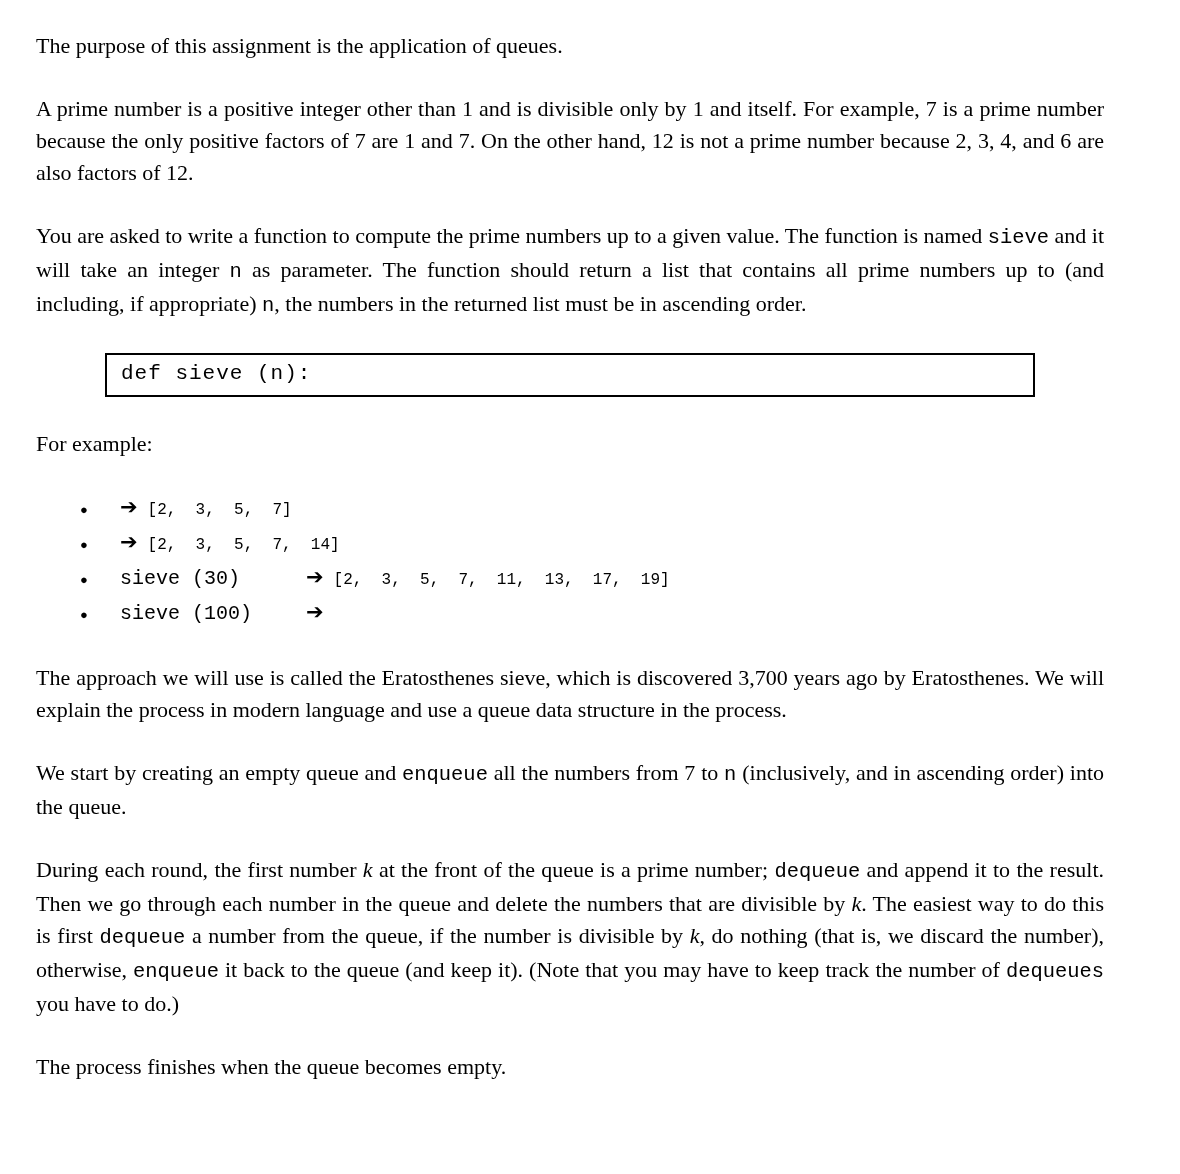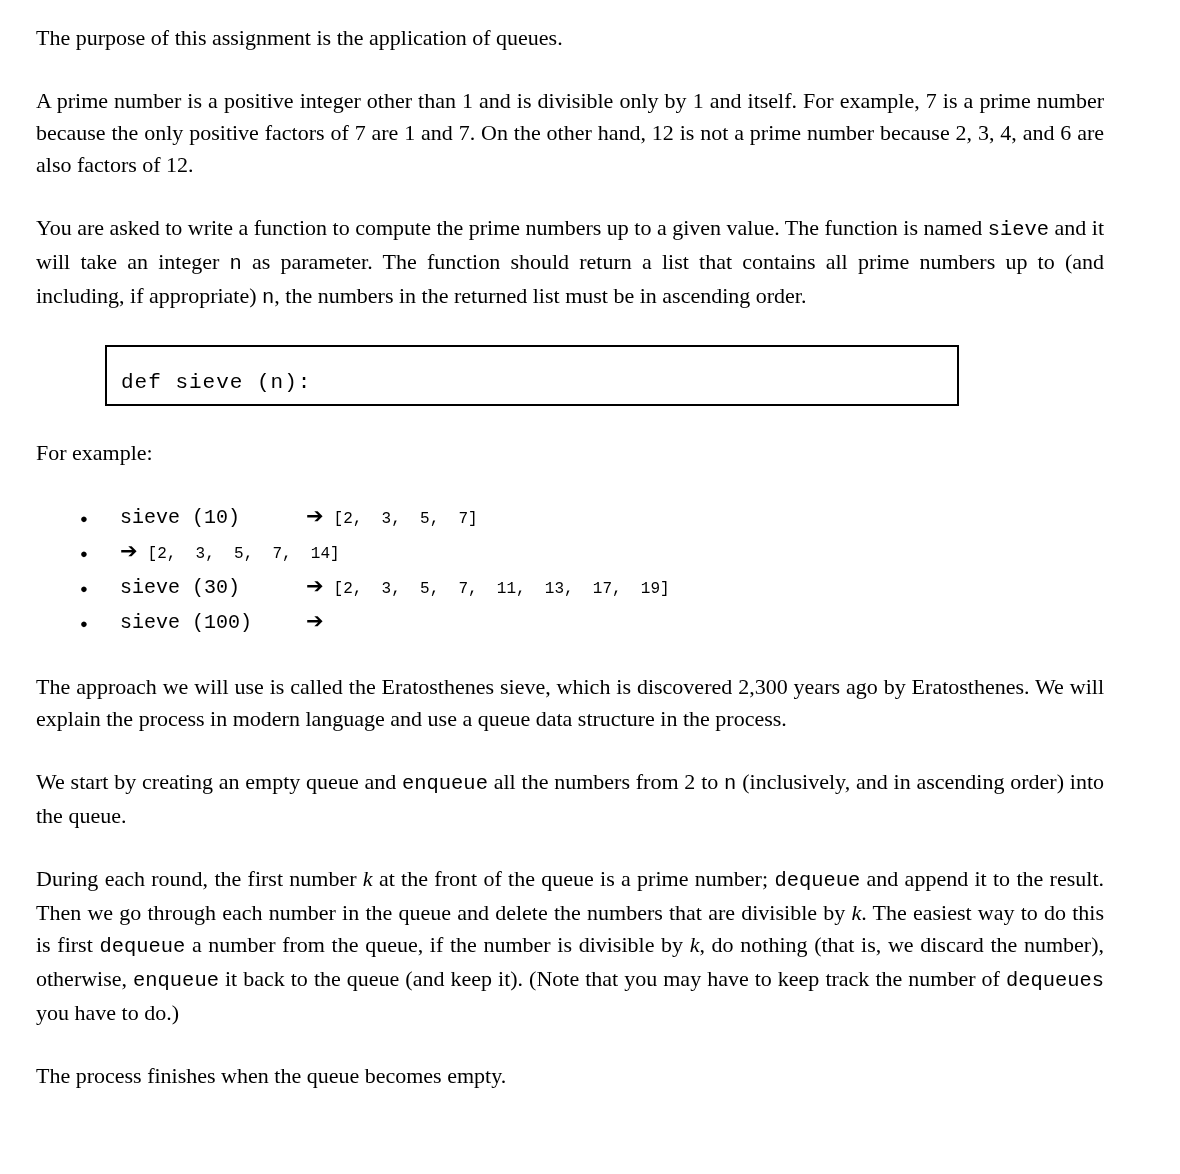--- a/index.html
+++ b/index.html
@@ -10,34 +10,34 @@
     overflow: hidden;
     color: #000000;
     font-family: "Liberation Serif", serif;
   }
   .page {
     padding: 14px 76px 0 36px;
     font-size: 22px;
     line-height: 32px;
   }
   .para {
-    margin: 8px 0 31px 0;
+    margin: 16px 0 31px 0;
   }
   .justify { text-align: justify; }
   .mono, .seg.mono {
     font-family: "Liberation Mono", "DejaVu Sans Mono", monospace;
     font-size: 0.93em;
   }
   .seg.italic { font-style: italic; }
   .seg.plain { }
   .codebox {
     margin: 0 0 31px 69px;
-    width: 854px;
+    width: 930px;
     border: 2px solid #000000;
-    padding: 18px 14px 5px 14px;
+    padding: 1px 14px 5px 14px;
   }
   .codebox .code-text {
     font-family: "Liberation Mono", "DejaVu Sans Mono", monospace;
     font-size: 21px;
     letter-spacing: 1px;
   }
   .examples {
     list-style: none;
     margin: 0 0 31px 0;
     padding: 0 0 0 44px;
@@ -86,21 +86,20 @@
 
   <div class="codebox">
     <span class="code-text">def sieve (n):</span>
   </div>
 
   <p class="para">For example:</p>
 
   <ul class="examples">
     <li class="example-row">
       <span class="bullet">●</span>
-      <span class="call">sieve (10)</span>
       <span class="arrow">➔</span>
       <span class="result">[2,  3,  5,  7]</span>
     </li>
     <li class="example-row">
       <span class="bullet">●</span>
       <span class="arrow">➔</span>
       <span class="result">[2,  3,  5,  7,  14]</span>
     </li>
     <li class="example-row">
       <span class="bullet">●</span>
@@ -108,21 +107,21 @@
       <span class="arrow">➔</span>
       <span class="result">[2,  3,  5,  7,  11,  13,  17,  19]</span>
     </li>
     <li class="example-row">
       <span class="bullet">●</span>
       <span class="call">sieve (100)</span>
       <span class="arrow">➔</span>
     </li>
   </ul>
 
-  <p class="para justify"><span class="seg plain">The approach we will use is called the Eratosthenes sieve, which is discovered 2,300 years ago by Eratosthenes. We will explain the process in modern language and use a queue data structure in the process.</span></p>
+  <p class="para justify"><span class="seg plain">The approach we will use is called the Eratosthenes sieve, which is discovered 3,700 years ago by Eratosthenes. We will explain the process in modern language and use a queue data structure in the process.</span></p>
 
-  <p class="para justify"><span class="seg plain">We start by creating an empty queue and </span><span class="seg mono">enqueue</span><span class="seg plain"> all the numbers from 2 to </span><span class="seg mono">n</span><span class="seg plain"> (inclusively, and in ascending order) into the queue.</span></p>
+  <p class="para justify"><span class="seg plain">We start by creating an empty queue and </span><span class="seg mono">enqueue</span><span class="seg plain"> all the numbers from 7 to </span><span class="seg mono">n</span><span class="seg plain"> (inclusively, and in ascending order) into the queue.</span></p>
 
   <p class="para justify"><span class="seg plain">During each round, the first number </span><span class="seg italic">k</span><span class="seg plain"> at the front of the queue is a prime number; </span><span class="seg mono">dequeue</span><span class="seg plain"> and append it to the result. Then we go through each number in the queue and delete the numbers that are divisible by </span><span class="seg italic">k</span><span class="seg plain">. The easiest way to do this is first </span><span class="seg mono">dequeue</span><span class="seg plain"> a number from the queue, if the number is divisible by </span><span class="seg italic">k</span><span class="seg plain">, do nothing (that is, we discard the number), otherwise, </span><span class="seg mono">enqueue</span><span class="seg plain"> it back to the queue (and keep it). (Note that you may have to keep track the number of </span><span class="seg mono">dequeues</span><span class="seg plain"> you have to do.)</span></p>
 
   <p class="para"><span class="seg plain">The process finishes when the queue becomes empty.</span></p>
 
 </div>
 
 </body></html>

